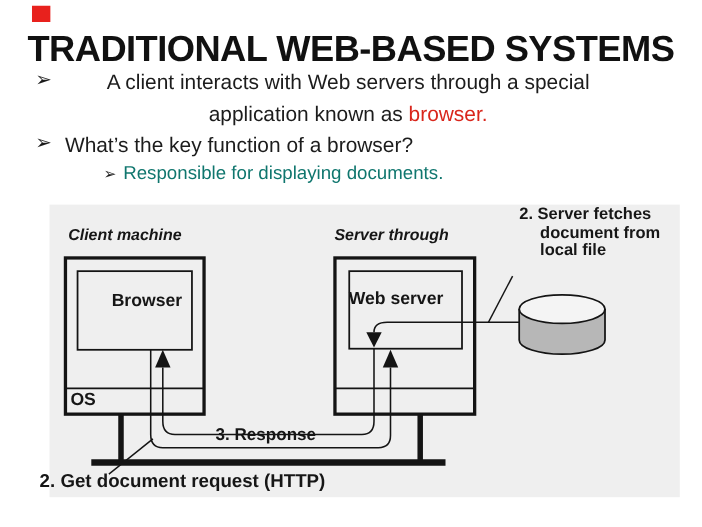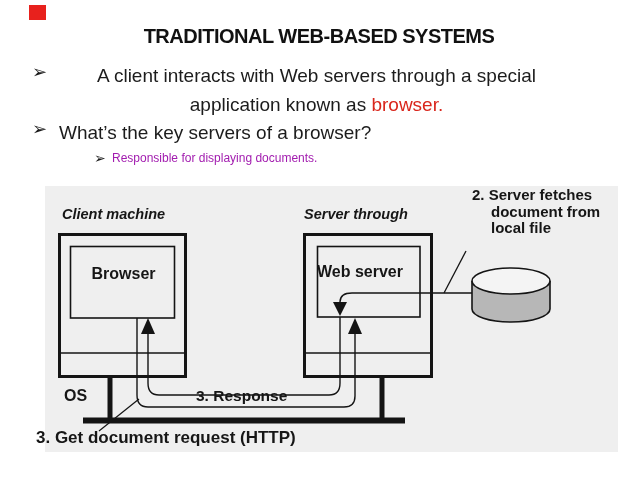--- a/index.html
+++ b/index.html
@@ -4,31 +4,31 @@
 <style>
   html,body{margin:0;padding:0;}
   body{
     width:638px;height:479px;position:relative;background:#ffffff;overflow:hidden;
     font-family:"Liberation Sans","DejaVu Sans",sans-serif;color:#1a1a1a;
   }
   .abs{position:absolute;}
   
   .title{
     left:0;top:25px;width:638px;text-align:center;
-    font-size:20px;font-weight:bold;letter-spacing:-0.5px;color:#111;
+    font-size:33px;font-weight:bold;letter-spacing:-0.5px;color:#111;
   }
   .chev{font-size:18px;line-height:18px;color:#1a1a1a;}
   .chev.small{font-size:14px;line-height:14px;}
   .b-text{font-size:19px;line-height:29px;color:#1c1c1c;}
-  .sub-text{font-size:12px;line-height:22px;color:#a21caf;}
+  .sub-text{font-size:17px;line-height:22px;color:#0f766e;}
   
   .dlabel{font-weight:bold;color:#161616;white-space:nowrap;}
   .machine-label{font-size:14.5px;font-style:italic;}
   .inner-label{font-size:16px;text-align:center;}
-  .os-label{font-size:16px;margin-top:32px;}
+  .os-label{font-size:16px;}
   .step3-label{font-size:15.5px;}
   .step1-label{font-size:17px;}
   .step2-label{
     font-size:15px;line-height:16.5px;white-space:pre-line;
     padding-left:19px;text-indent:-19px;
   }
   svg{position:absolute;left:0;top:0;}
 </style>
 </head>
 <body>
@@ -36,21 +36,21 @@
 <svg class="abs" style="left:29px;top:5px;" width="17" height="15">
   <rect x="0" y="0" width="17" height="15" fill="#e8211d"></rect>
 </svg>
 
 <div class="abs title">TRADITIONAL WEB-BASED SYSTEMS</div>
 
 <span class="abs chev" style="left:32px;top:63px;">➢</span>
 <div class="abs b-text" style="left:59px;top:61px;width:515px;text-align:center;"><span>A client interacts with Web servers through a special application known as </span><span style="color: rgb(217, 38, 28);">browser.</span></div>
 
 <span class="abs chev" style="left:32px;top:120px;">➢</span>
-<div class="abs b-text" style="left:59px;top:118px;width:540px;">What’s the key servers of a browser?</div>
+<div class="abs b-text" style="left:59px;top:118px;width:540px;">What’s the key function of a browser?</div>
 
 <span class="abs chev small" style="left:94px;top:151px;">➢</span>
 <div class="abs sub-text" style="left:112px;top:147px;width:420px;">Responsible for displaying documents.</div>
 
 <svg width="638" height="479" viewBox="0 0 638 479">
   <rect x="45" y="186" width="573" height="266" fill="#efefef"></rect>
 
   <g fill="none" stroke-linecap="butt" stroke="#141414">
 
     <rect x="59.5" y="234.5" width="126" height="142" stroke-width="3"></rect>
@@ -80,20 +80,20 @@
 
   <g fill="#141414">
     <polygon points="355,318 348,334 362,334"></polygon>
     <polygon points="148,318 141,334 155,334"></polygon>
     <polygon points="340,316 333,302 347,302"></polygon>
   </g>
 </svg>
 
 <div class="abs dlabel machine-label" style="left:62px;top:206px;">Client machine</div>
 <div class="abs dlabel machine-label" style="left:304px;top:206px;">Server through</div>
-<div class="abs dlabel inner-label" style="left:60px;top:265px;width:127px;">Browser</div>
+<div class="abs dlabel inner-label" style="left:70px;top:265px;width:127px;">Browser</div>
 <div class="abs dlabel inner-label" style="left:317px;top:263px;width:81px;">Web server</div>
 <div class="abs dlabel os-label" style="left:64px;top:355px;">OS</div>
 <div class="abs dlabel step3-label" style="left:196px;top:387px;">3. Response</div>
-<div class="abs dlabel step1-label" style="left:36px;top:428px;">3. Get document request (HTTP)</div>
+<div class="abs dlabel step1-label" style="left:36px;top:428px;">2. Get document request (HTTP)</div>
 <div class="abs dlabel step2-label" style="left:472px;top:187px;width:150px;">2. Server fetches
 document from
 local file</div>
 
 </body></html>

